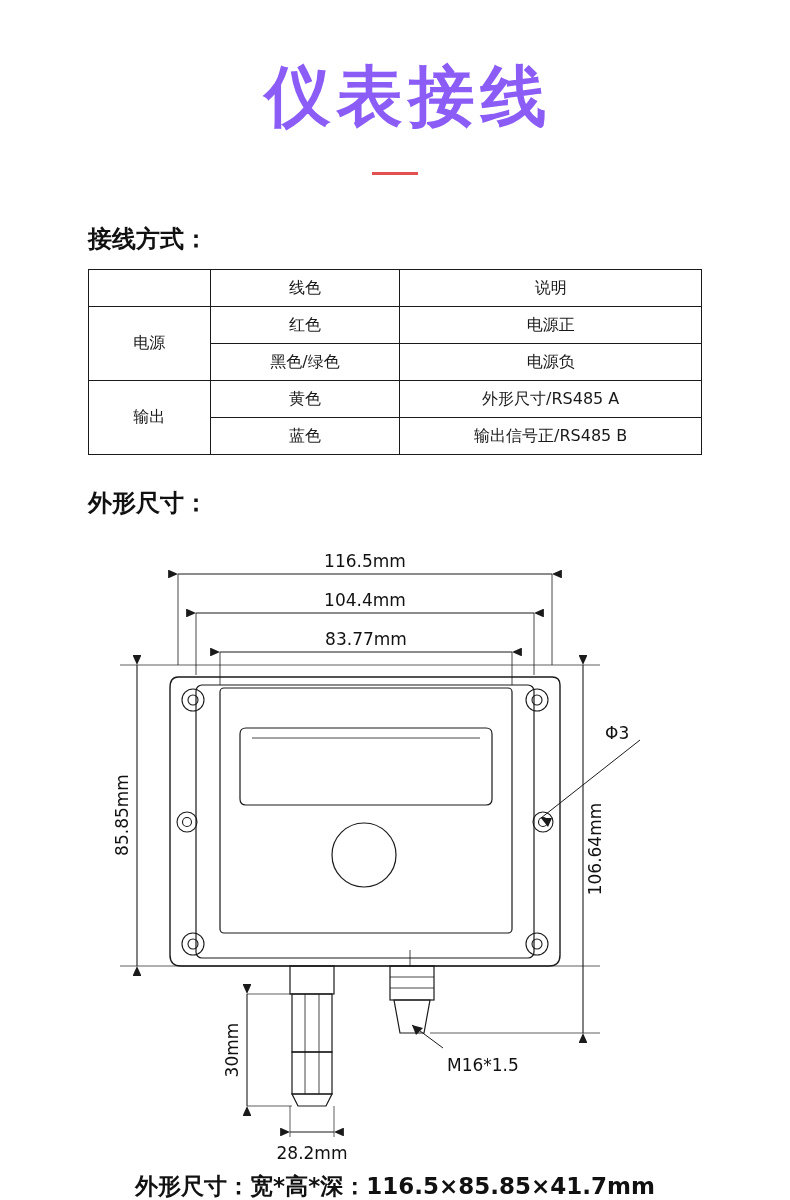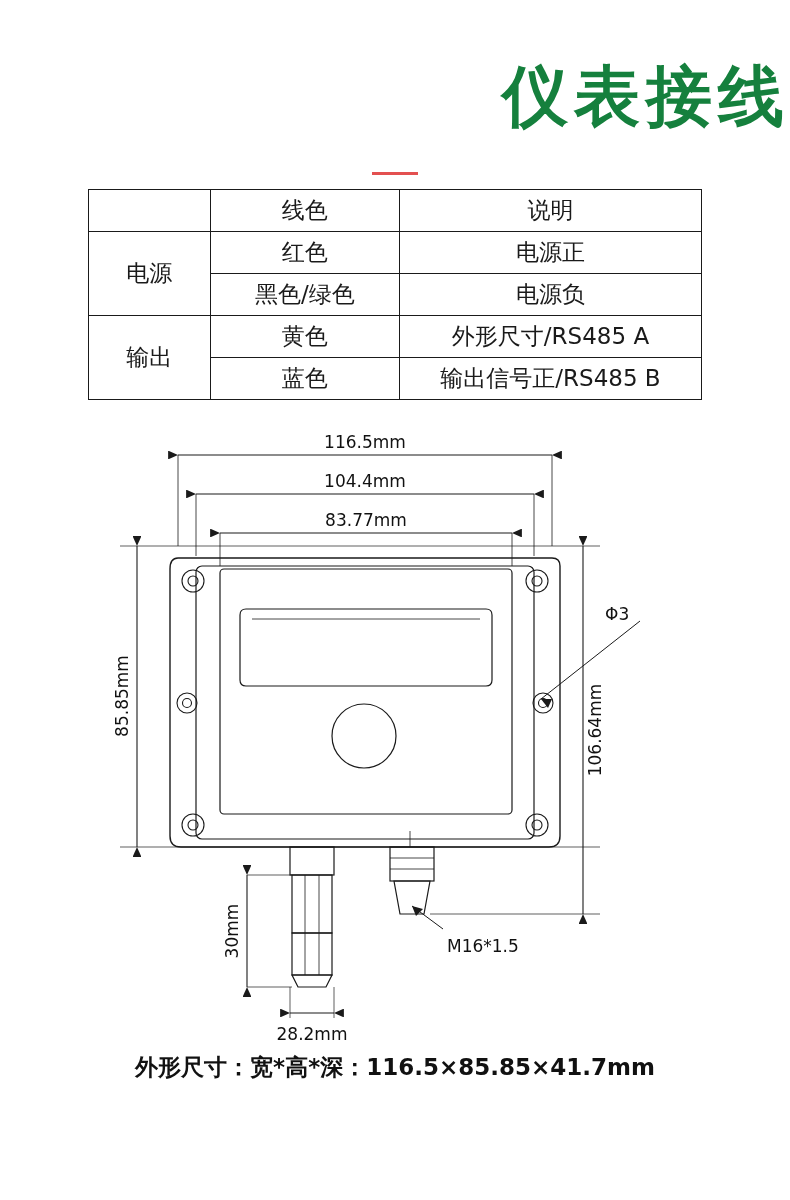--- a/index.html
+++ b/index.html
@@ -15,26 +15,26 @@
     position: relative;
     overflow: hidden;
   }
   .page {
     position: relative;
     width: 790px;
     height: 1200px;
   }
   
   .title {
-    text-align: right;
+    text-align: center;
     font-size: 66px;
     font-weight: bold;
     letter-spacing: 6px;
     margin-top: 52px;
-    color: #15803d;
+    color: #8b5cf6;
     font-family: "DejaVu Sans", sans-serif;
     margin-left: 27px;
   }
   .title-underline {
     width: 46px;
     height: 3px;
     background: #e35050;
     margin: 30px auto 0 auto;
   }
   
@@ -46,21 +46,21 @@
     font-family: "DejaVu Sans", sans-serif;
   }
   #wiring-label { margin-top: 48px; }
   #dim-label { margin-top: 32px; }
 
   
   .wiring-table {
     border-collapse: collapse;
     margin: 14px 0 0 88px;
     width: 614px;
-    font-size: 23px;
+    font-size: 16px;
     font-family: "DejaVu Sans", sans-serif;
   }
   .wiring-table td {
     border: 1px solid #1a1a1a;
     text-align: center;
     padding: 5px 2px;
     height: 26px;
   }
   .wiring-table td.head { }
   .col-group { width: 120px; }
@@ -87,20 +87,21 @@
   }
 </style>
 </head>
 <body>
 
 <div class="page">
 
   <div class="title">仪表接线</div>
   <div class="title-underline"></div>
 
+  <div class="section-label" id="wiring-label">接线方式：</div>
 
   <table class="wiring-table">
     <tbody>
       <tr>
         <td class="head col-group"></td>
         <td class="head col-color">线色</td>
         <td class="head col-desc">说明</td>
       </tr>
       <tr>
         <td rowspan="2">电源</td>
@@ -116,20 +117,21 @@
         <td>黄色</td>
         <td>外形尺寸/RS485 A</td>
       </tr>
       <tr>
         <td>蓝色</td>
         <td>输出信号正/RS485 B</td>
       </tr>
     </tbody>
   </table>
 
+  <div class="section-label" id="dim-label">外形尺寸：</div>
 
   <div class="drawing">
     <svg width="790" height="640" viewBox="0 0 790 640" xmlns="http://www.w3.org/2000/svg">
       <defs>
         <marker id="arrL" markerWidth="10" markerHeight="8" refX="9" refY="4" orient="auto">
           <path d="M9,4 L0,0 L0,8 Z" fill="#1a1a1a"></path>
         </marker>
         <marker id="arrR" markerWidth="10" markerHeight="8" refX="1" refY="4" orient="auto">
           <path d="M1,4 L10,0 L10,8 Z" fill="#1a1a1a"></path>
         </marker>

